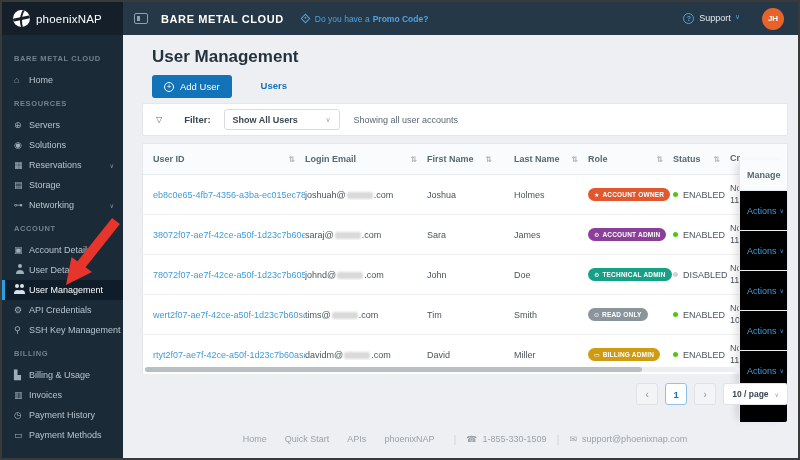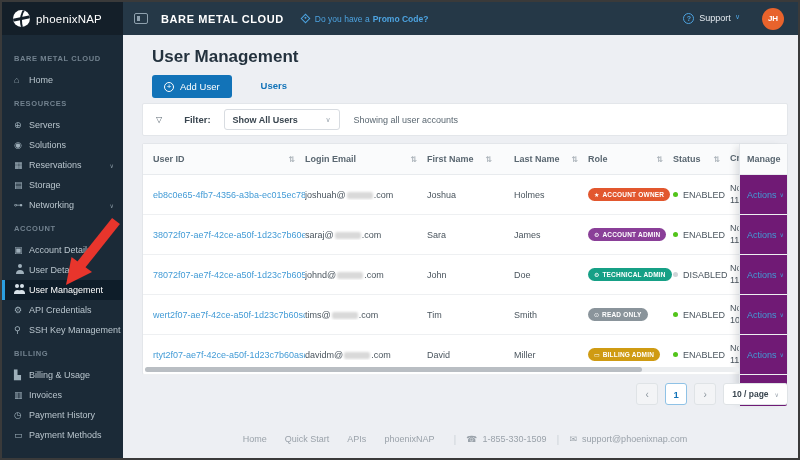--- a/index.html
+++ b/index.html
@@ -85,21 +85,21 @@
   .c-created { width:21px; line-height:1.25; }
   .c-created .cl { display:block; }
   .uid-link { color:#429bd6; text-decoration:none; cursor:pointer; font-size:9px; }
   .redact { display:inline-block; width:26px; height:7px; background:#d9d9d9; border-radius:2px; margin:0 1px; filter:blur(1.2px); vertical-align:middle; }
   .badge { display:inline-flex; align-items:center; height:13px; border-radius:7px; padding:0 6px; color:#fff; }
   .badge .bicon { font-style:normal; font-size:6px; margin-right:3px; }
   .badge b { font-size:6.5px; letter-spacing:.2px; white-space:nowrap; }
   .dot { width:5px; height:5px; border-radius:50%; display:inline-block; margin-right:5px; }
 
   
-  .manage-col { position:absolute; top:0; right:0; width:48px; height:262px; background:#701a75; border-left:1px solid #e3e6ea; box-shadow:-6px 0 7px -3px rgba(40,50,60,.14); border-radius:0 2px 2px 0; }
+  .manage-col { position:absolute; top:16px; right:0; width:48px; height:262px; background:#000000; border-left:1px solid #e3e6ea; box-shadow:-6px 0 7px -3px rgba(40,50,60,.14); border-radius:0 2px 2px 0; }
   .m-head { height:31px; background:#fafbfc; border-bottom:1px solid #e8ebee; font-size:9px; font-weight:bold; color:#5a6771; display:flex; align-items:center; padding-left:7px; }
   .m-cell { height:40px; border-bottom:1px solid #eef0f2; display:flex; align-items:center; padding-left:7px; }
   .m-cell a { color:#429bd6; font-size:9px; text-decoration:none; cursor:pointer; display:flex; align-items:center; }
   .m-cell .chev { font-size:6px; margin-left:3px; font-style:normal; }
   .hscroll-track { position:absolute; left:2px; bottom:2px; width:594px; height:5px; background:#eceef0; border-radius:3px; }
   .hscroll-thumb { position:absolute; left:0; top:0; width:497px; height:5px; background:#b9bec3; border-radius:3px; cursor:pointer; }
 
   
   .pagination { position:absolute; top:348px; left:19px; width:646px; display:flex; justify-content:flex-end; align-items:center; z-index:3; }
   .pg-btn { width:22px; height:22px; border:1px solid #dfe3e6; border-radius:3px; background:#f3f4f6; color:#8b959d; font-size:10px; display:flex; align-items:center; justify-content:center; margin-left:7px; cursor:pointer; }

